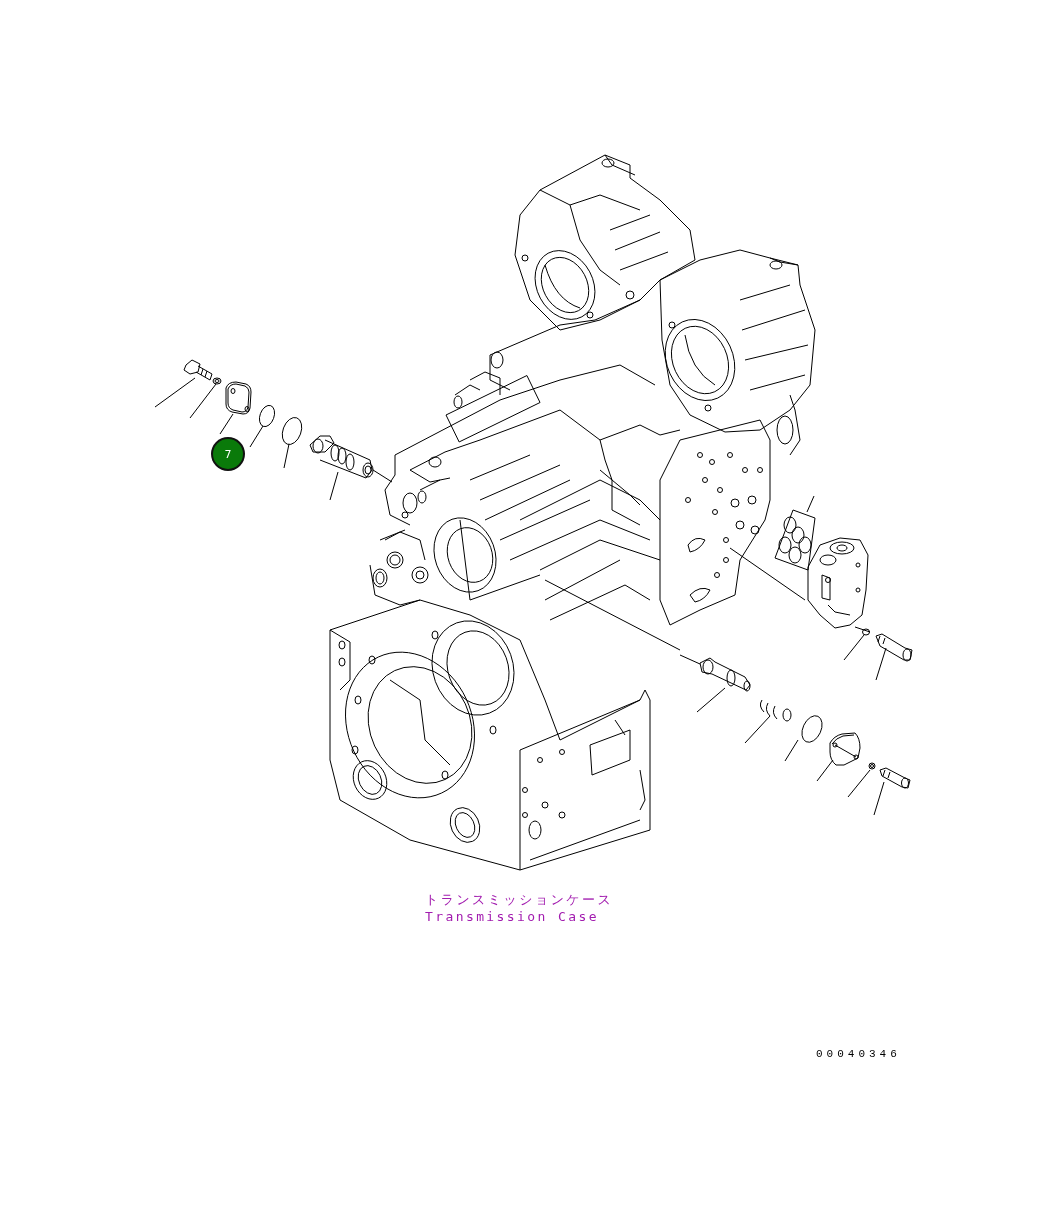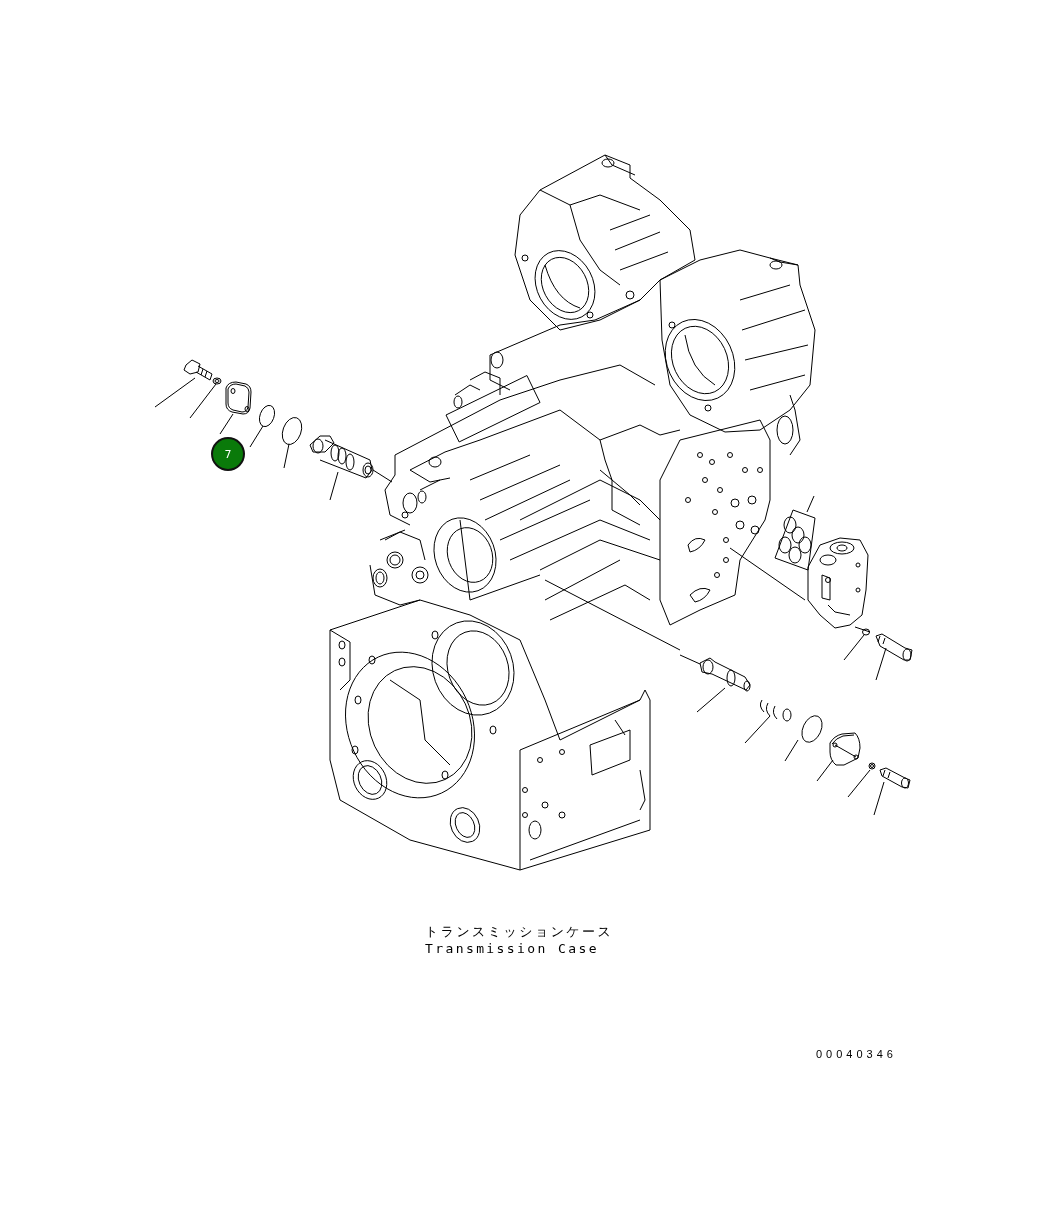--- a/index.html
+++ b/index.html
@@ -1,20 +1,20 @@
 <!DOCTYPE html>
 <html><head>
 <meta charset="utf-8">
 <style>
   html, body { margin: 0; padding: 0; background: #ffffff; }
   body { width: 1061px; height: 1210px; position: relative; overflow: hidden; font-family: "DejaVu Sans Mono", monospace; }
   #diagram { position: absolute; left: 0; top: 0; width: 1061px; height: 1210px; }
-  .caption { position: absolute; left: 425px; top: 891px; color: #000000; font-family: "DejaVu Sans Mono", monospace; font-size: 13px; letter-spacing: 2.4px; line-height: 17px; margin-top: 32px; }
+  .caption { position: absolute; left: 425px; top: 891px; color: #a21caf; font-family: "DejaVu Sans Mono", monospace; font-size: 13px; letter-spacing: 2.4px; line-height: 17px; }
   .caption div { white-space: nowrap; }
-  .drawing-no { position: absolute; left: 816px; top: 1048px; font-family: Liberation Sans, sans-serif; font-size: 11px; letter-spacing: 4px; color: #000; }
+  .drawing-no { position: absolute; left: 816px; top: 1048px; font-family: Liberation Mono, monospace; font-size: 11px; letter-spacing: 4px; color: #000; }
   .callout { position: absolute; left: 208px; top: 434px; width: 40px; height: 40px; border-radius: 50%; background: #ffffff; cursor: pointer; }
   .callout-inner { position: absolute; left: 3px; top: 3px; width: 34px; height: 34px; border-radius: 50%; background: #111; }
   .callout-fill { position: absolute; left: 2px; top: 2px; width: 30px; height: 30px; border-radius: 50%; display: flex; align-items: center; justify-content: center; color: #ffffff; font-family: "DejaVu Sans", sans-serif; font-size: 11px; }
   svg line, svg path, svg ellipse, svg rect, svg polygon, svg polyline, svg circle { vector-effect: non-scaling-stroke; }
 </style>
 </head>
 <body>
 
 <svg id="diagram" viewBox="0 0 1061 1210" xmlns="http://www.w3.org/2000/svg">
   <g fill="none" stroke="#000" stroke-width="1">

